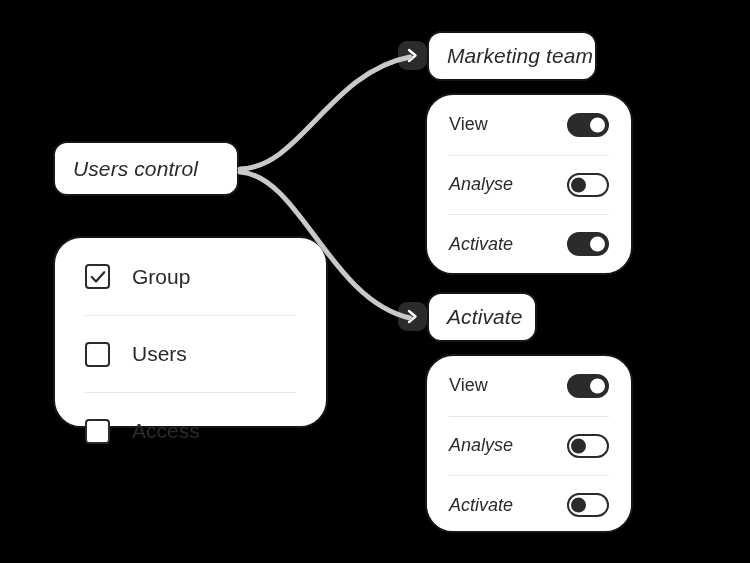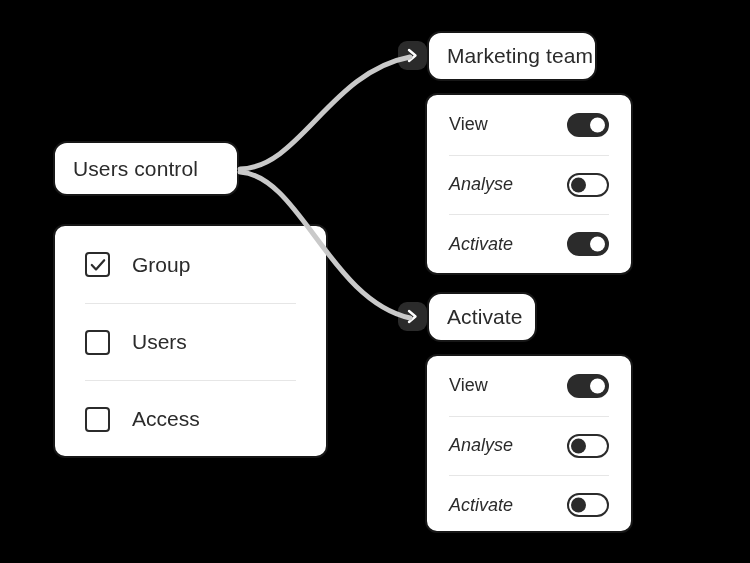--- a/index.html
+++ b/index.html
@@ -30,37 +30,38 @@
     height: 563px;
     z-index: 30;
     pointer-events: none;
   }
 
   
   .card {
     position: absolute;
     background: #ffffff;
     border: 2.5px solid #171717;
-    border-radius: 12px;
+    border-radius: 28px;
     box-sizing: border-box;
     z-index: 20;
   }
 
   
   .pill {
     display: flex;
     align-items: center;
     border-radius: 14px;
     padding: 0 18px;
   }
   .pill-label {
     font-size: 21px;
     color: #2b2b2b;
     letter-spacing: .1px;
     white-space: nowrap;
+    font-style: italic;
   }
 
   
   #node-access {
     left: 53px;
     top: 141px;
     width: 186px;
     height: 55px;
   }
 
@@ -92,23 +93,23 @@
     justify-content: center;
     z-index: 18;
   }
   #badge-marketing { left: 398px; top: 41px; }
   #badge-agencies  { left: 398px; top: 302px; }
   .badge svg { display: block; }
 
   
   #card-options {
     left: 53px;
-    top: 224px;
+    top: 236px;
     width: 275px;
-    height: 234px;
+    height: 192px;
     padding: 0 30px;
   }
   .opt-row {
     display: flex;
     align-items: center;
     height: 77px;
     box-sizing: border-box;
   }
   .opt-row + .opt-row {
     border-top: 1.5px solid #e6e6e6;

